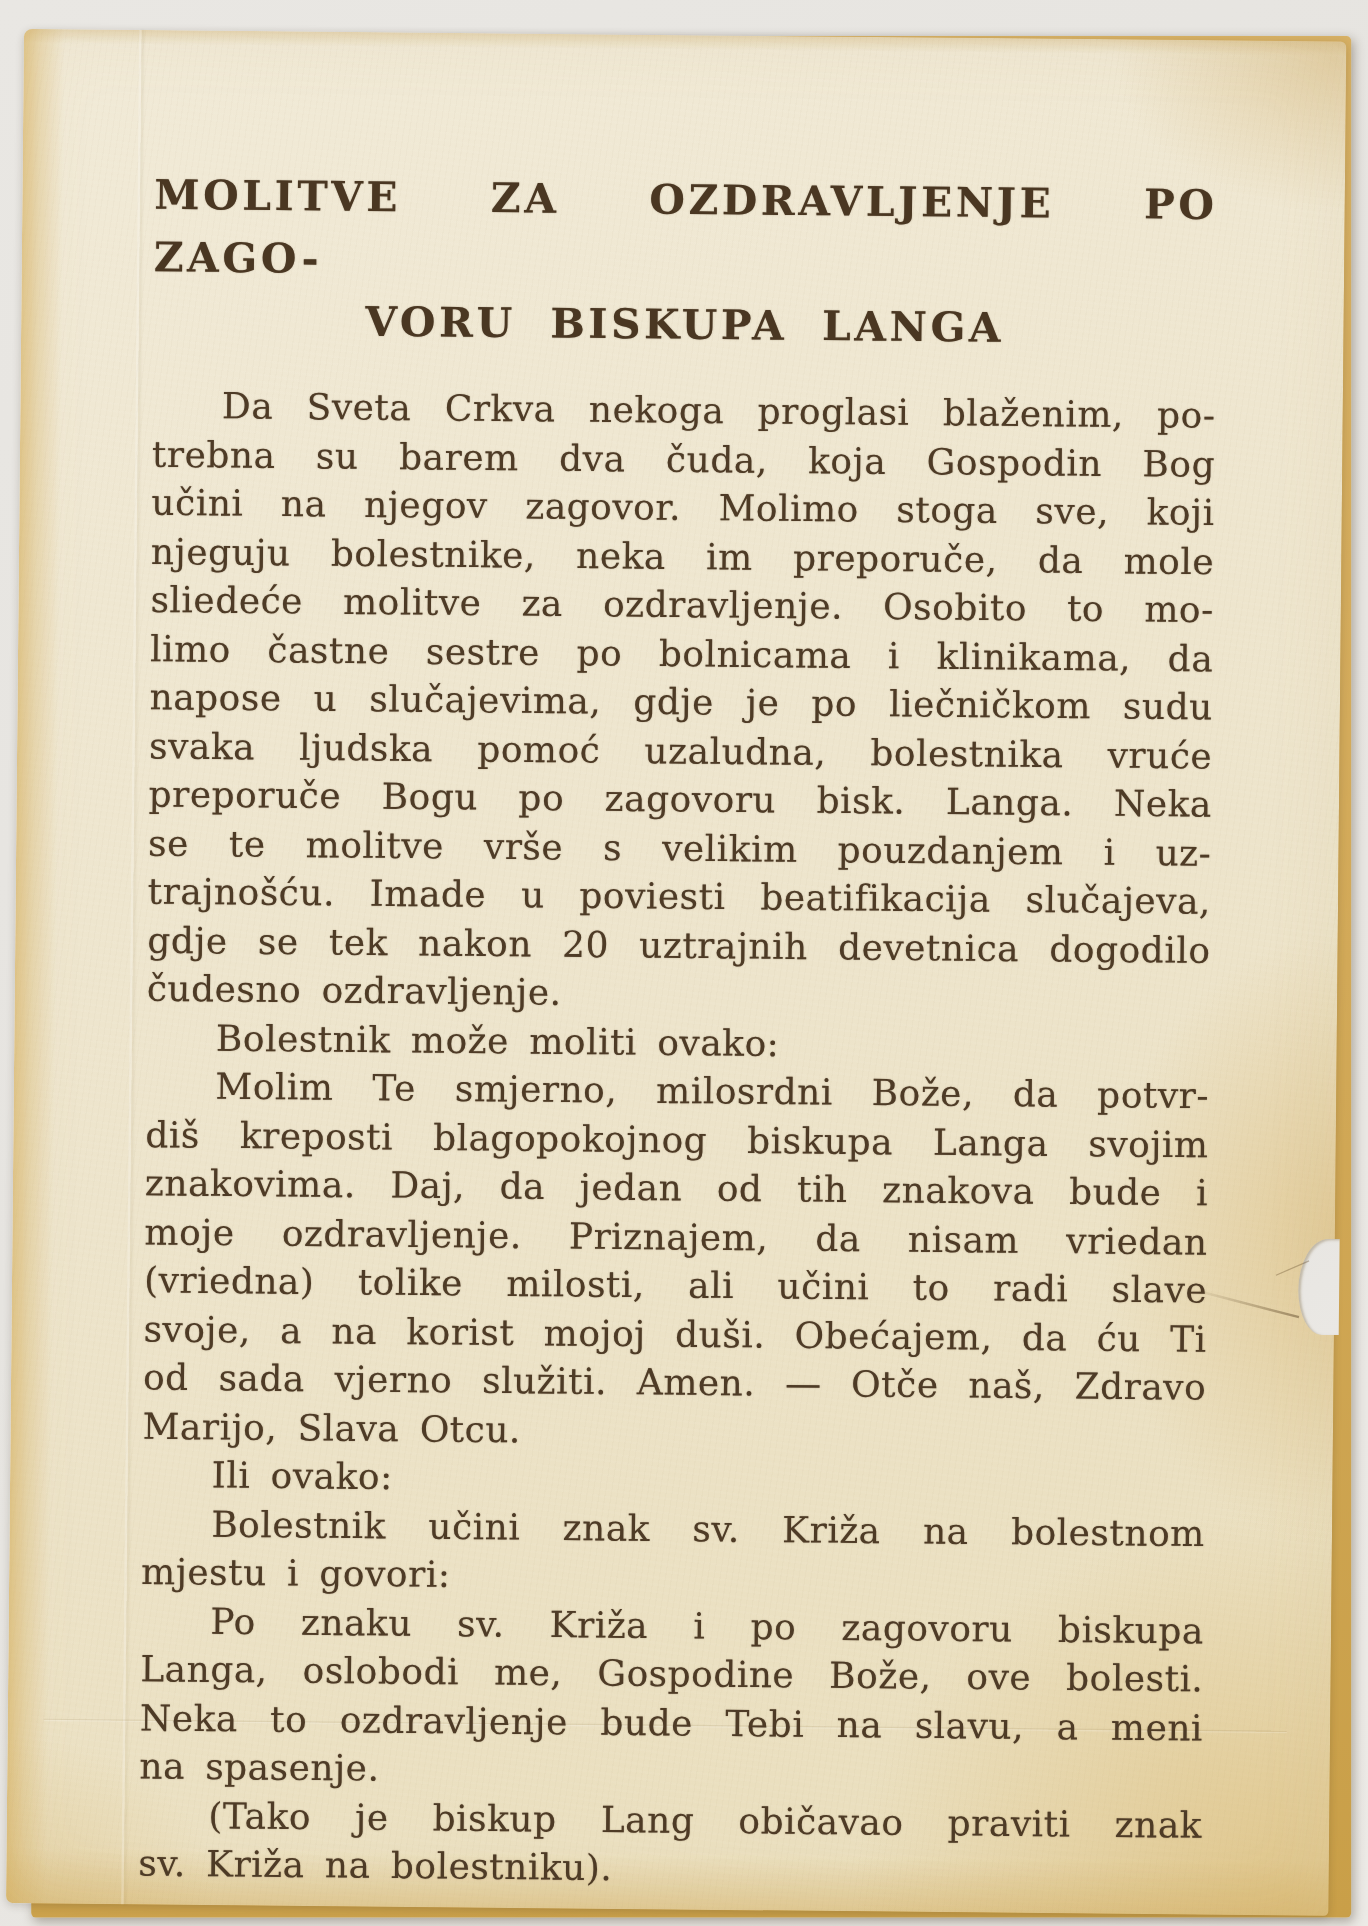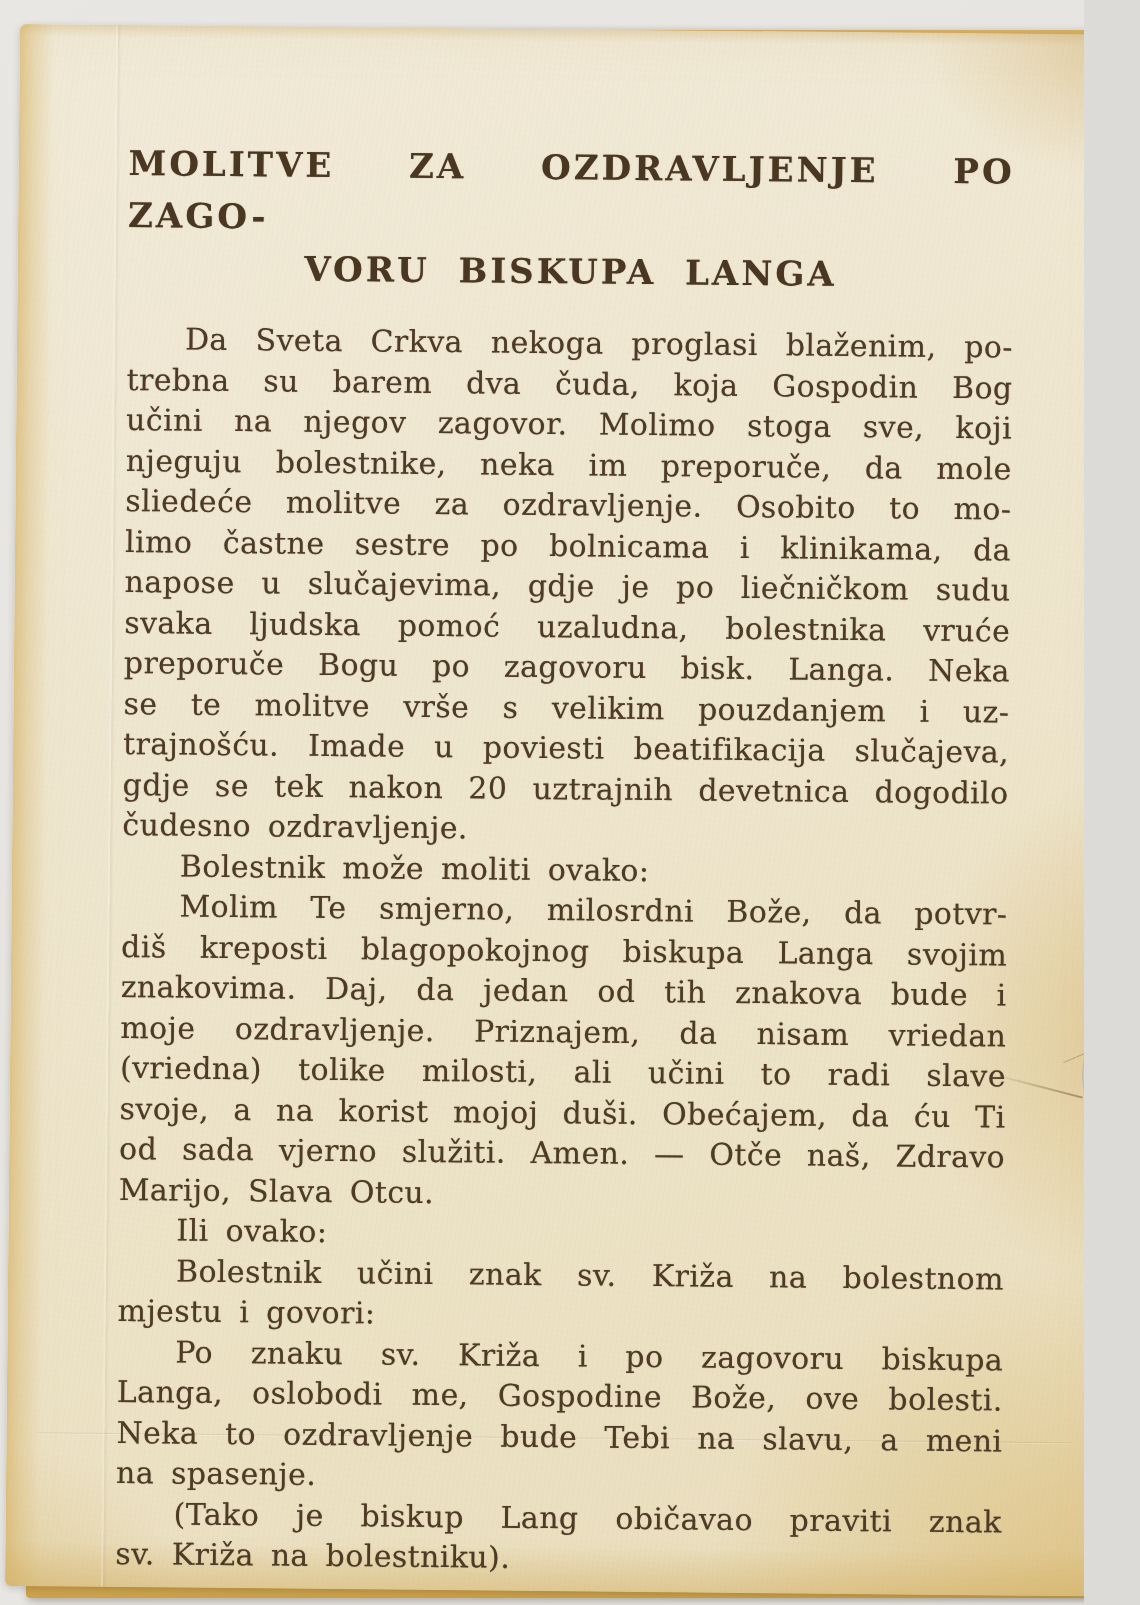--- a/index.html
+++ b/index.html
@@ -3,25 +3,24 @@
 <meta charset="utf-8">
 <style>
   html, body {
     margin: 0;
     padding: 0;
     background: #dddbd7;
     font-family: "DejaVu Serif", "Liberation Serif", serif;
   }
   #stage {
     position: relative;
-    width: 1036px;
+    width: 1140px;
     height: 1605px;
     overflow: hidden;
     background: linear-gradient(145deg, #e9e7e3 0%, #e6e4e0 45%, #eceae6 100%);
-    padding-left: 48px;
   }
   
   #underpage {
     position: absolute;
     left: 26px;
     top: 30px;
     width: 1100px;
     height: 1568px;
     background: linear-gradient(170deg, #d8b267 0%, #d2a958 55%, #c99f48 100%);
     border-radius: 4px;

